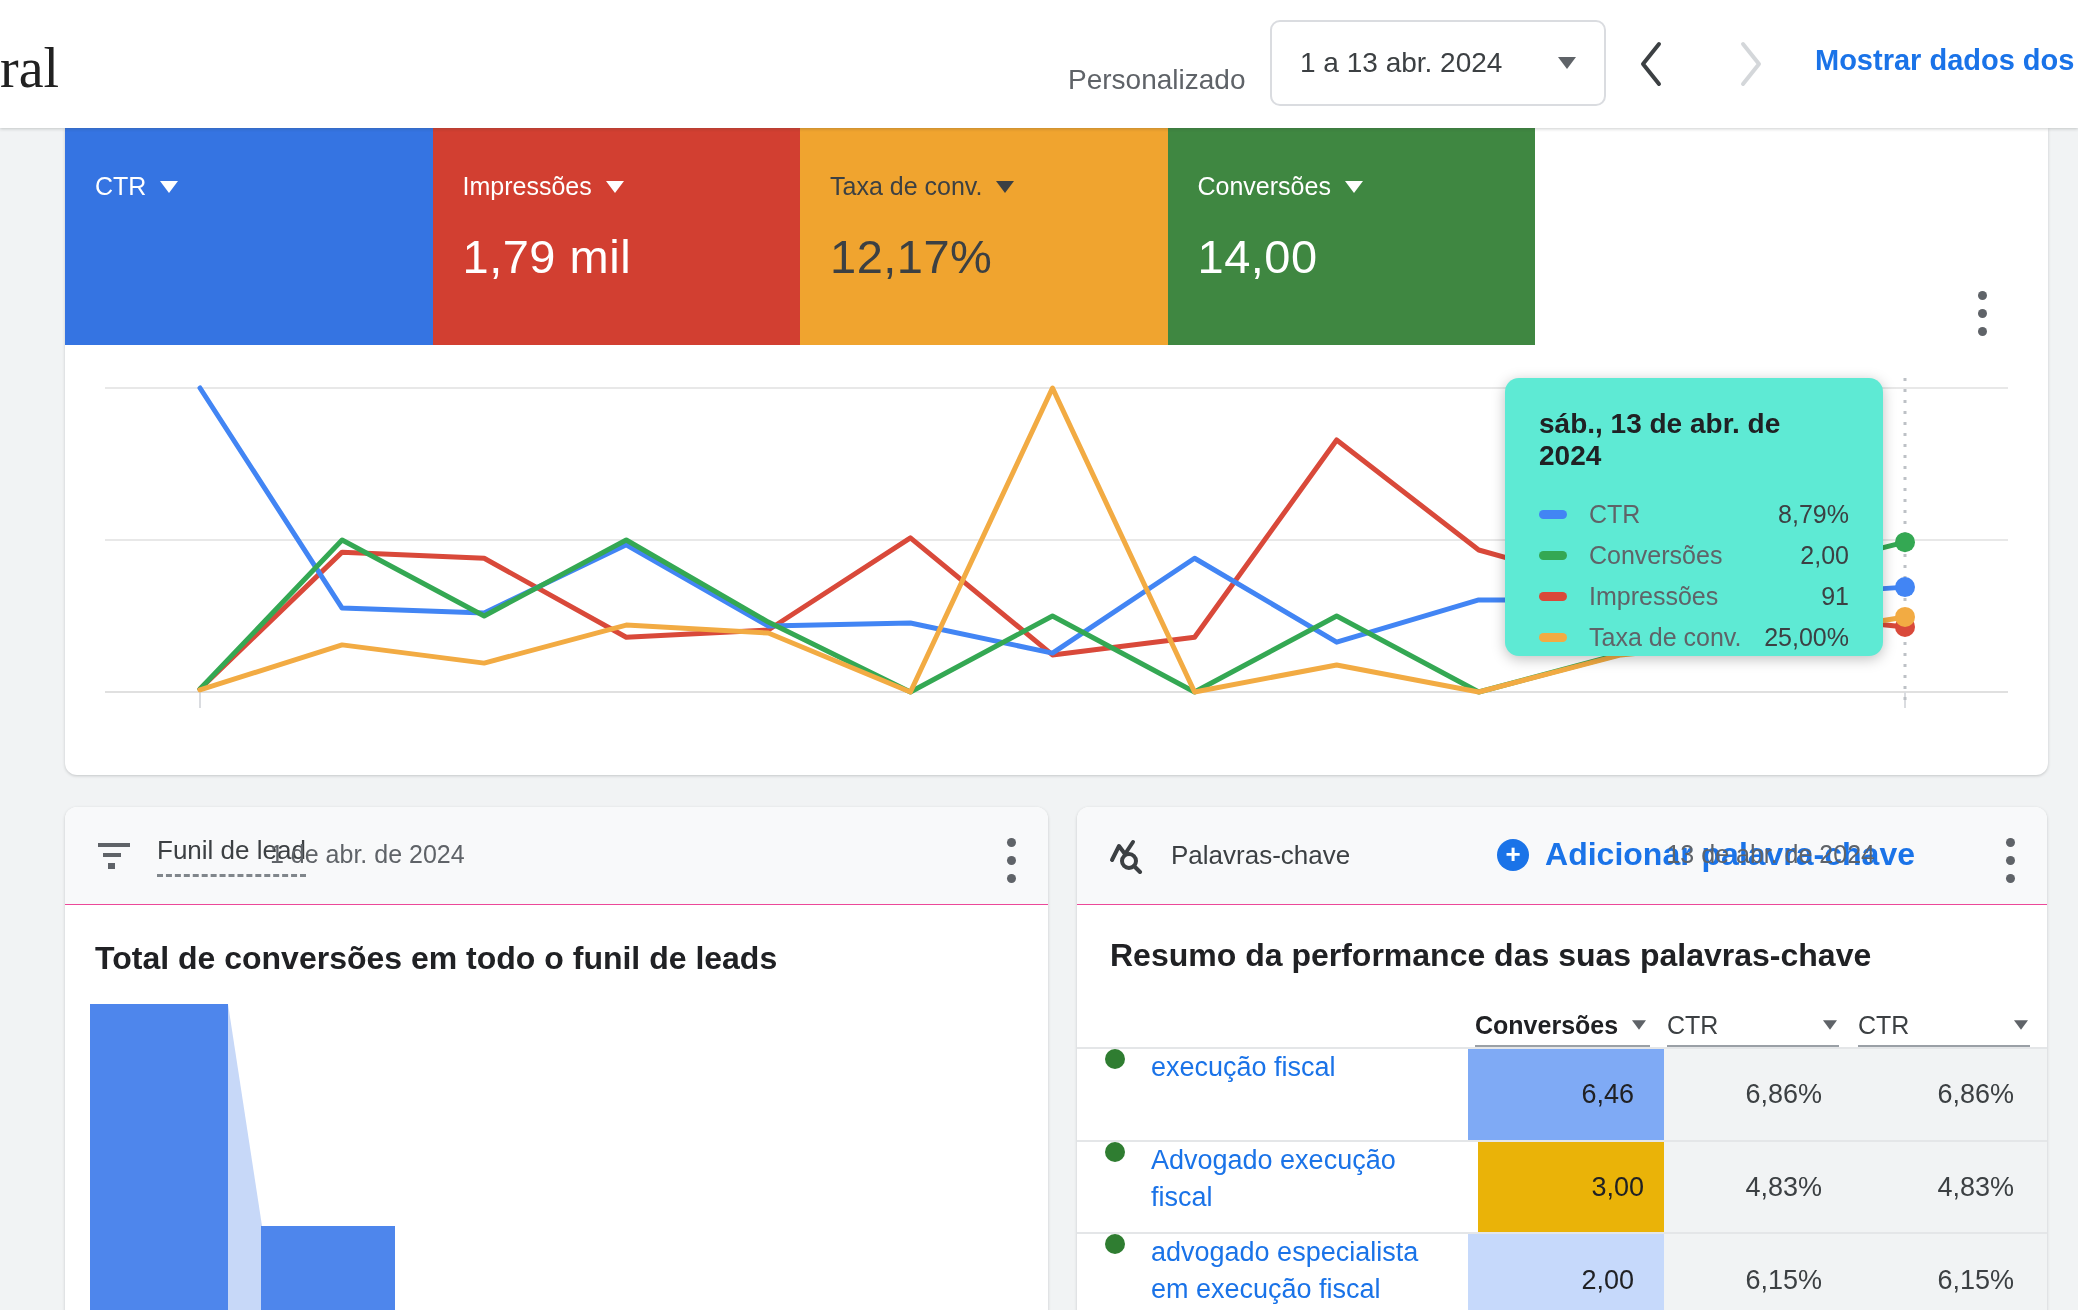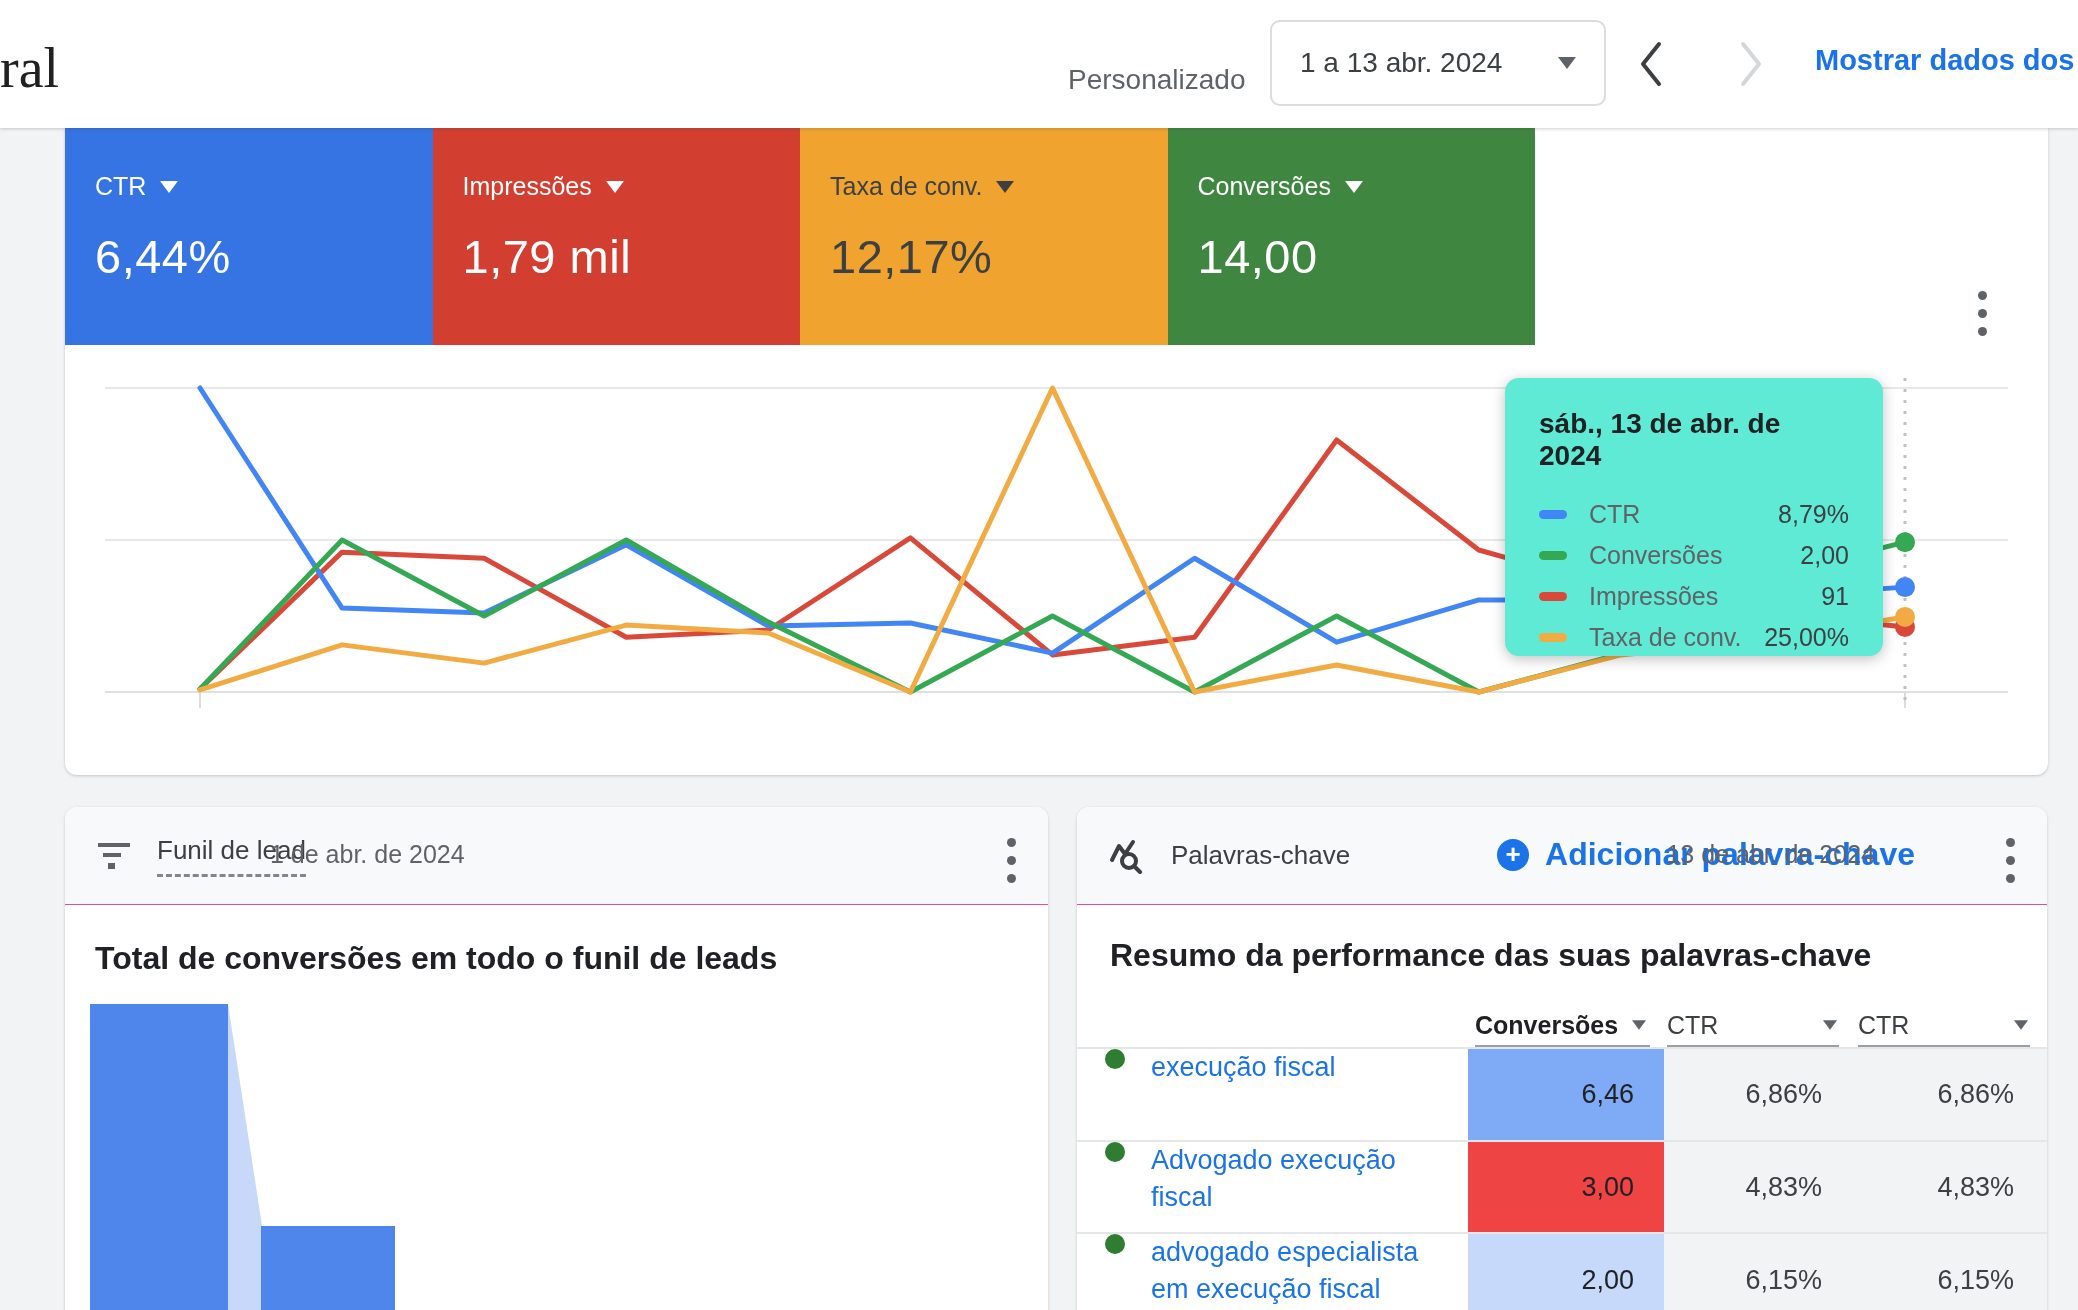--- a/index.html
+++ b/index.html
@@ -127,21 +127,20 @@
   <span class="show-data-link">Mostrar dados dos</span>
 </div>
 
 <div class="chart-card">
   <div class="tiles">
     <div class="tile" style="background: rgb(53, 116, 226);">
       <div class="tile-label" style="color: rgb(255, 255, 255);">
         <span>CTR</span>
         <span class="tile-tri" style="border-top-color: rgb(255, 255, 255);"></span>
       </div>
-      <div class="tile-value" style="color: rgb(255, 255, 255);">6,44%</div>
     </div>
     <div class="tile" style="background: rgb(210, 63, 49);">
       <div class="tile-label" style="color: rgb(255, 255, 255);">
         <span>Impressões</span>
         <span class="tile-tri" style="border-top-color: rgb(255, 255, 255);"></span>
       </div>
       <div class="tile-value" style="color: rgb(255, 255, 255);">1,79 mil</div>
     </div>
     <div class="tile" style="background: rgb(240, 164, 47);">
       <div class="tile-label" style="color: rgb(60, 64, 67);">
@@ -274,21 +273,21 @@
         </div>
       <div class="kw-cell cell-ctr2">
           <span>6,86%</span>
         </div>
       <div class="kw-name-wrap">
         <span class="status-dot"></span>
         <span class="kw-link">execução fiscal</span>
       </div>
     </div>
     <div class="kw-row row2">
-      <div class="kw-cell cell-conv" style="background: #ef4444;">
+      <div class="kw-cell cell-conv" style="background: #eab308; margin-left: 10px;">
           <span>3,00</span>
         </div>
       <div class="kw-cell cell-ctr1">
           <span>4,83%</span>
         </div>
       <div class="kw-cell cell-ctr2">
           <span>4,83%</span>
         </div>
       <div class="kw-name-wrap">
         <span class="status-dot"></span>

